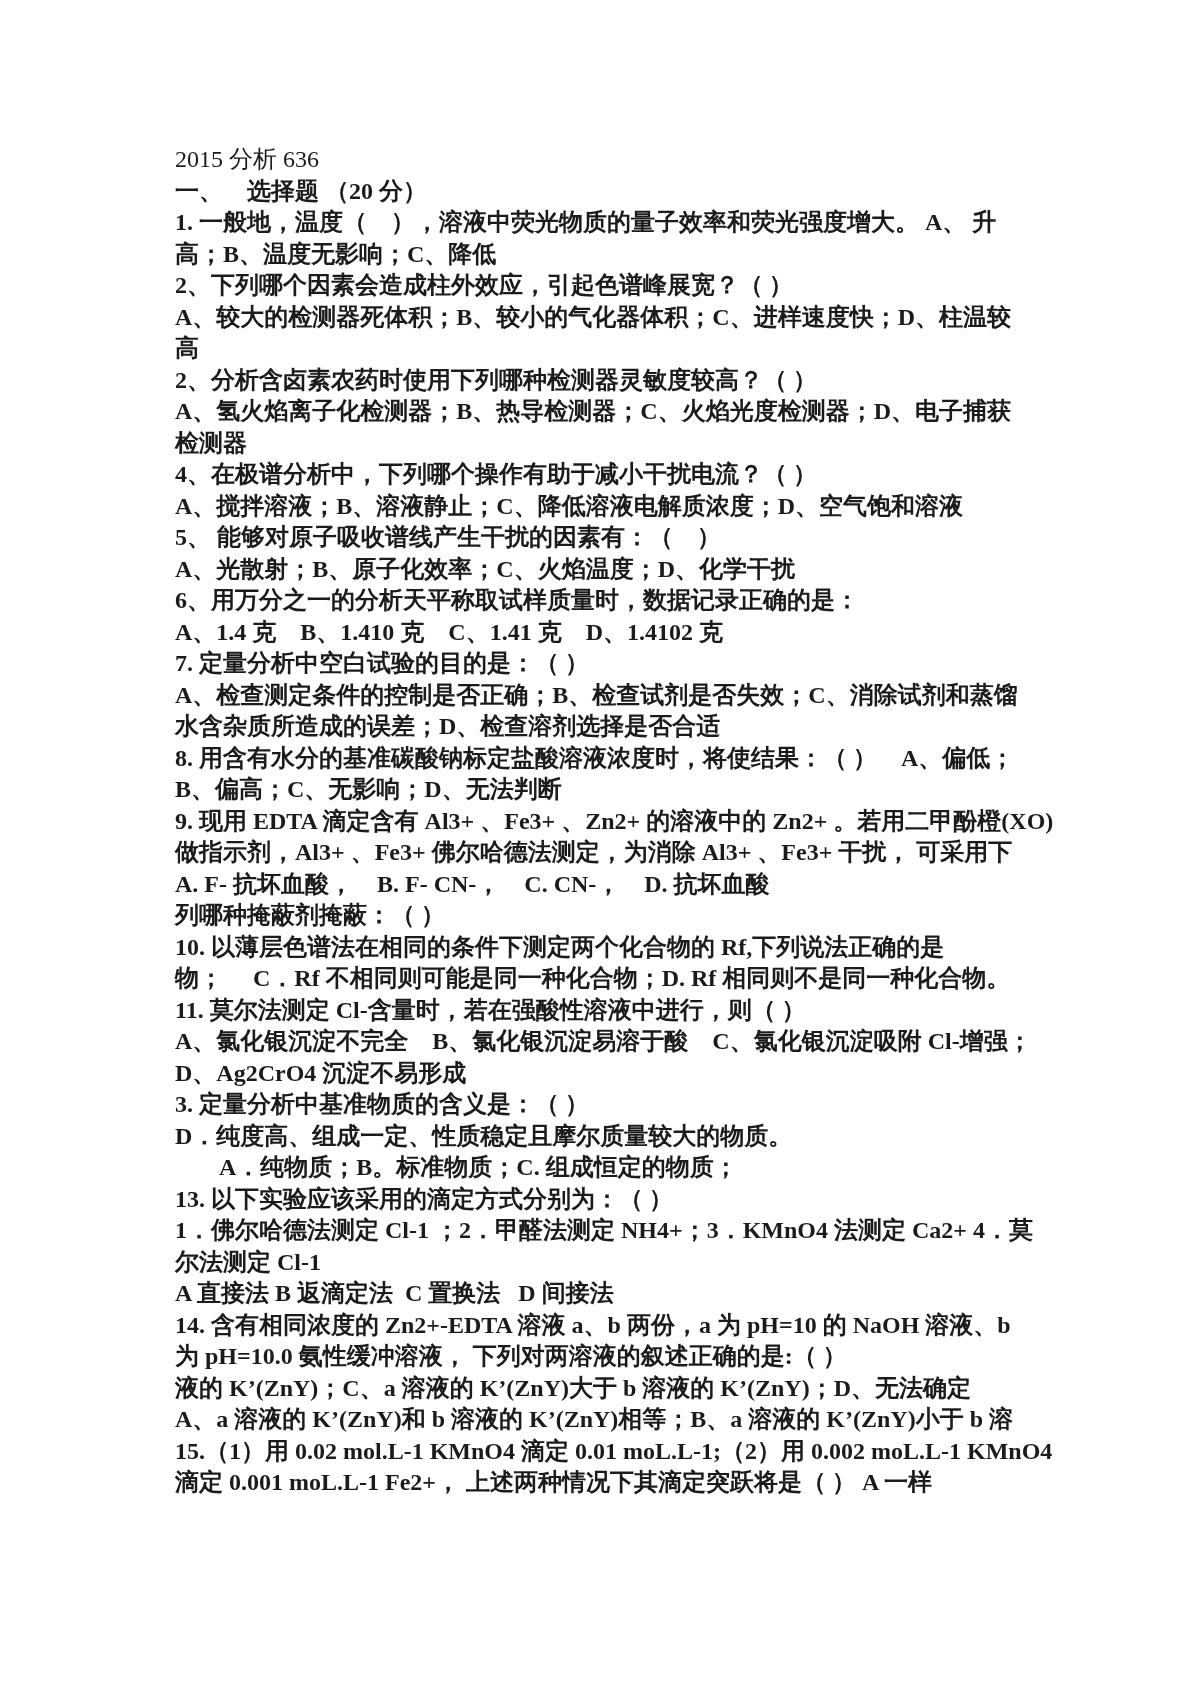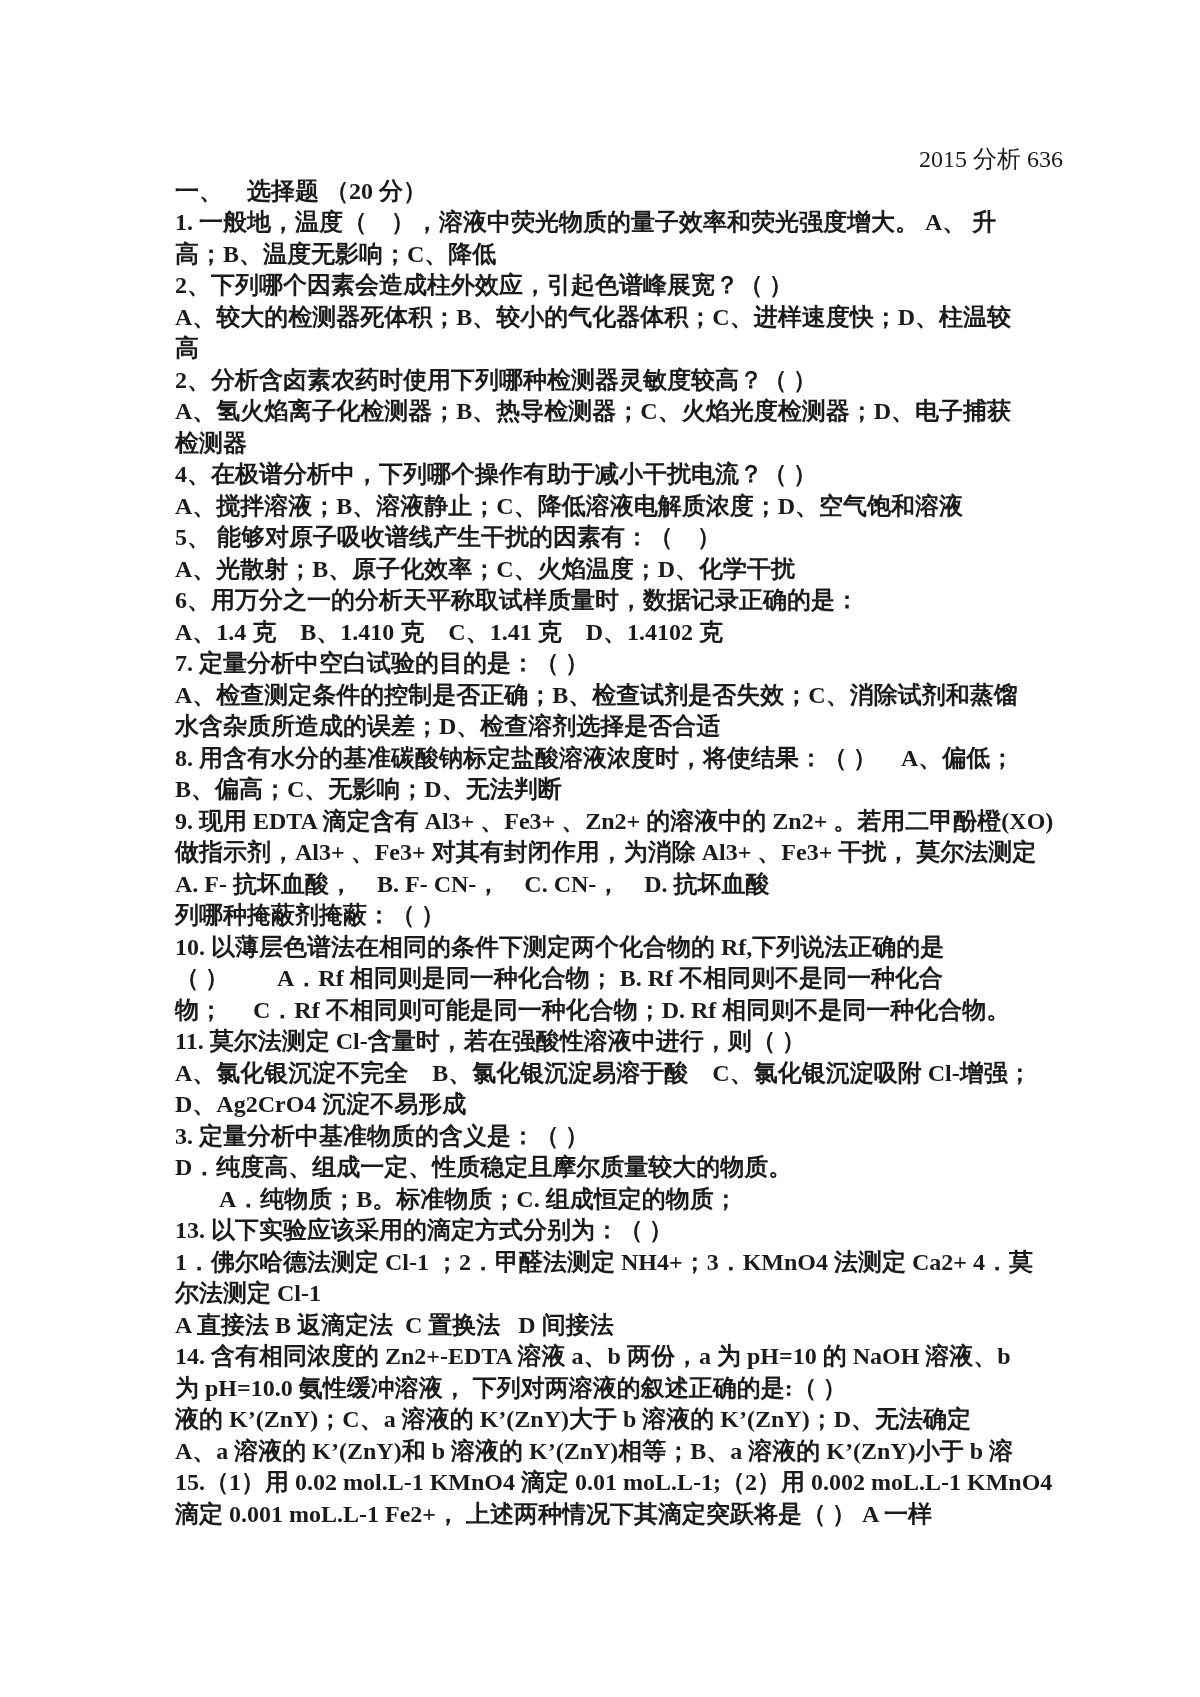--- a/index.html
+++ b/index.html
@@ -24,21 +24,21 @@
   }
   .line {
     margin: 0;
     padding: 0;
     font-size: 24px;
     line-height: 31.5px;
     white-space: pre;
     font-weight: 700;
   }
   .doc-title {
-    text-align: right;
+    text-align: left;
     font-weight: 400;
   }
   .indent-2 {
     padding-left: 44px;
   }
 </style>
 </head>
 <body>
 
 <div class="page">
@@ -58,25 +58,24 @@
     <p class="line">5、 能够对原子吸收谱线产生干扰的因素有：（　）</p>
     <p class="line">A、光散射；B、原子化效率；C、火焰温度；D、化学干扰</p>
     <p class="line">6、用万分之一的分析天平称取试样质量时，数据记录正确的是：</p>
     <p class="line">A、1.4 克　B、1.410 克　C、1.41 克　D、1.4102 克</p>
     <p class="line">7. 定量分析中空白试验的目的是：（ ）</p>
     <p class="line">A、检查测定条件的控制是否正确；B、检查试剂是否失效；C、消除试剂和蒸馏</p>
     <p class="line">水含杂质所造成的误差；D、检查溶剂选择是否合适</p>
     <p class="line">8. 用含有水分的基准碳酸钠标定盐酸溶液浓度时，将使结果：（ ）　A、偏低；</p>
     <p class="line">B、偏高；C、无影响；D、无法判断</p>
     <p class="line">9. 现用 EDTA 滴定含有 Al3+ 、Fe3+ 、Zn2+ 的溶液中的 Zn2+ 。若用二甲酚橙(XO)</p>
-    <p class="line">做指示剂，Al3+ 、Fe3+ 对其有封闭作用，为消除 Al3+ 、Fe3+ 干扰， 莫尔法测定</p>
+    <p class="line">做指示剂，Al3+ 、Fe3+ 佛尔哈德法测定，为消除 Al3+ 、Fe3+ 干扰， 可采用下</p>
     <p class="line">A. F- 抗坏血酸，　B. F- CN-，　C. CN-，　D. 抗坏血酸</p>
     <p class="line">列哪种掩蔽剂掩蔽：（ ）</p>
     <p class="line">10. 以薄层色谱法在相同的条件下测定两个化合物的 Rf,下列说法正确的是</p>
-    <p class="line">（ ）　　A．Rf 相同则是同一种化合物； B. Rf 不相同则不是同一种化合</p>
     <p class="line">物；　 C．Rf 不相同则可能是同一种化合物；D. Rf 相同则不是同一种化合物。</p>
     <p class="line">11. 莫尔法测定 Cl-含量时，若在强酸性溶液中进行，则（ ）</p>
     <p class="line">A、氯化银沉淀不完全　B、氯化银沉淀易溶于酸　C、氯化银沉淀吸附 Cl-增强；</p>
     <p class="line">D、Ag2CrO4 沉淀不易形成</p>
     <p class="line">3. 定量分析中基准物质的含义是：（ ）</p>
     <p class="line">D．纯度高、组成一定、性质稳定且摩尔质量较大的物质。</p>
     <p class="line indent-2">A．纯物质；B。标准物质；C. 组成恒定的物质；</p>
     <p class="line">13. 以下实验应该采用的滴定方式分别为：（ ）</p>
     <p class="line">1．佛尔哈德法测定 Cl-1 ；2．甲醛法测定 NH4+；3．KMnO4 法测定 Ca2+ 4．莫</p>
     <p class="line">尔法测定 Cl-1</p>

